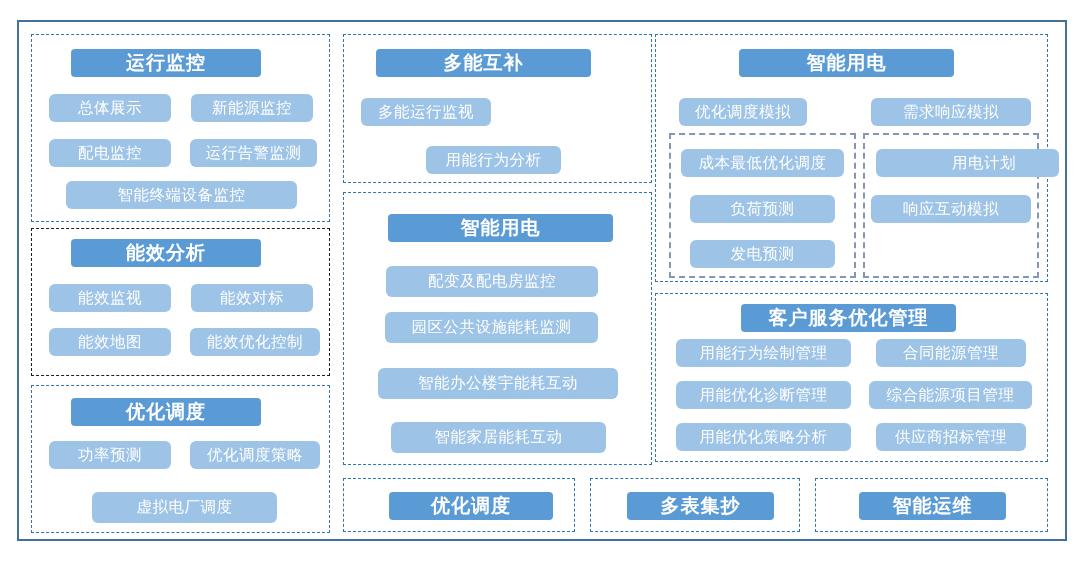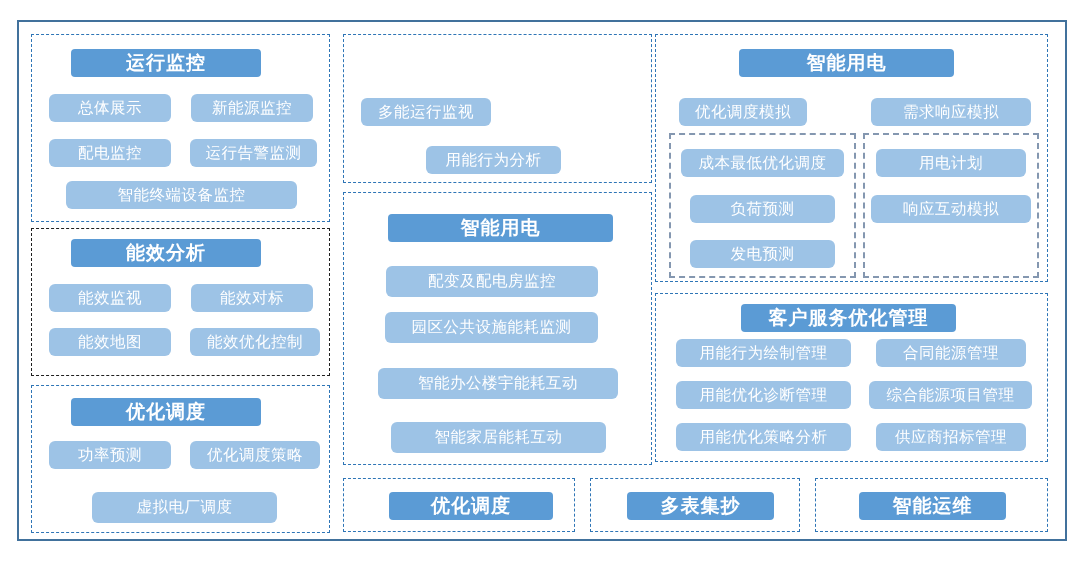--- a/index.html
+++ b/index.html
@@ -42,20 +42,21 @@
   </div>
 
   <div class="sec" style="left:31px;top:385px;width:299px;height:148px;">
     <div class="hdr" style="left:39px;top:12px;width:190px;">优化调度</div>
     <div class="itm" style="left:17px;top:55px;width:122px;">功率预测</div>
     <div class="itm" style="left:158px;top:55px;width:130px;">优化调度策略</div>
     <div class="itm tall" style="left:60px;top:106px;width:185px;">虚拟电厂调度</div>
   </div>
 
   <div class="sec" style="left:343px;top:34px;width:309px;height:149px;">
+    <div class="hdr" style="left:32px;top:14px;width:215px;">多能互补</div>
     <div class="itm" style="left:17px;top:63px;width:130px;">多能运行监视</div>
     <div class="itm" style="left:82px;top:111px;width:135px;">用能行为分析</div>
   </div>
 
   <div class="sec" style="left:343px;top:192px;width:309px;height:273px;">
     <div class="hdr" style="left:44px;top:21px;width:225px;">智能用电</div>
     <div class="itm tall" style="left:42px;top:73px;width:212px;">配变及配电房监控</div>
     <div class="itm tall" style="left:41px;top:119px;width:213px;">园区公共设施能耗监测</div>
     <div class="itm tall" style="left:34px;top:175px;width:240px;">智能办公楼宇能耗互动</div>
     <div class="itm tall" style="left:47px;top:229px;width:215px;text-align:right;">智能家居能耗互动</div>
@@ -70,21 +71,21 @@
     <div class="itm" style="left:23px;top:63px;width:128px;">优化调度模拟</div>
     <div class="itm" style="left:215px;top:63px;width:160px;">需求响应模拟</div>
 
     <div class="sub" style="left:13px;top:98px;width:187px;height:145px;">
       <div class="itm" style="left:10px;top:14px;width:163px;">成本最低优化调度</div>
       <div class="itm" style="left:19px;top:60px;width:145px;">负荷预测</div>
       <div class="itm" style="left:19px;top:105px;width:145px;">发电预测</div>
     </div>
 
     <div class="sub" style="left:207px;top:98px;width:176px;height:145px;">
-      <div class="itm" style="left:11px;top:14px;width:150px;">用电计划</div>
+      <div class="itm" style="left:11px;top:14px;width:150px;padding-left:33px;">用电计划</div>
       <div class="itm" style="left:6px;top:60px;width:160px;">响应互动模拟</div>
     </div>
   </div>
 
   <div class="sec" style="left:655px;top:293px;width:393px;height:169px;">
     <div class="hdr" style="left:85px;top:10px;width:215px;">客户服务优化管理</div>
     <div class="itm" style="left:20px;top:45px;width:175px;">用能行为绘制管理</div>
     <div class="itm" style="left:20px;top:87px;width:175px;">用能优化诊断管理</div>
     <div class="itm" style="left:20px;top:129px;width:175px;">用能优化策略分析</div>
     <div class="itm" style="left:213px;top:87px;width:163px;">综合能源项目管理</div>

